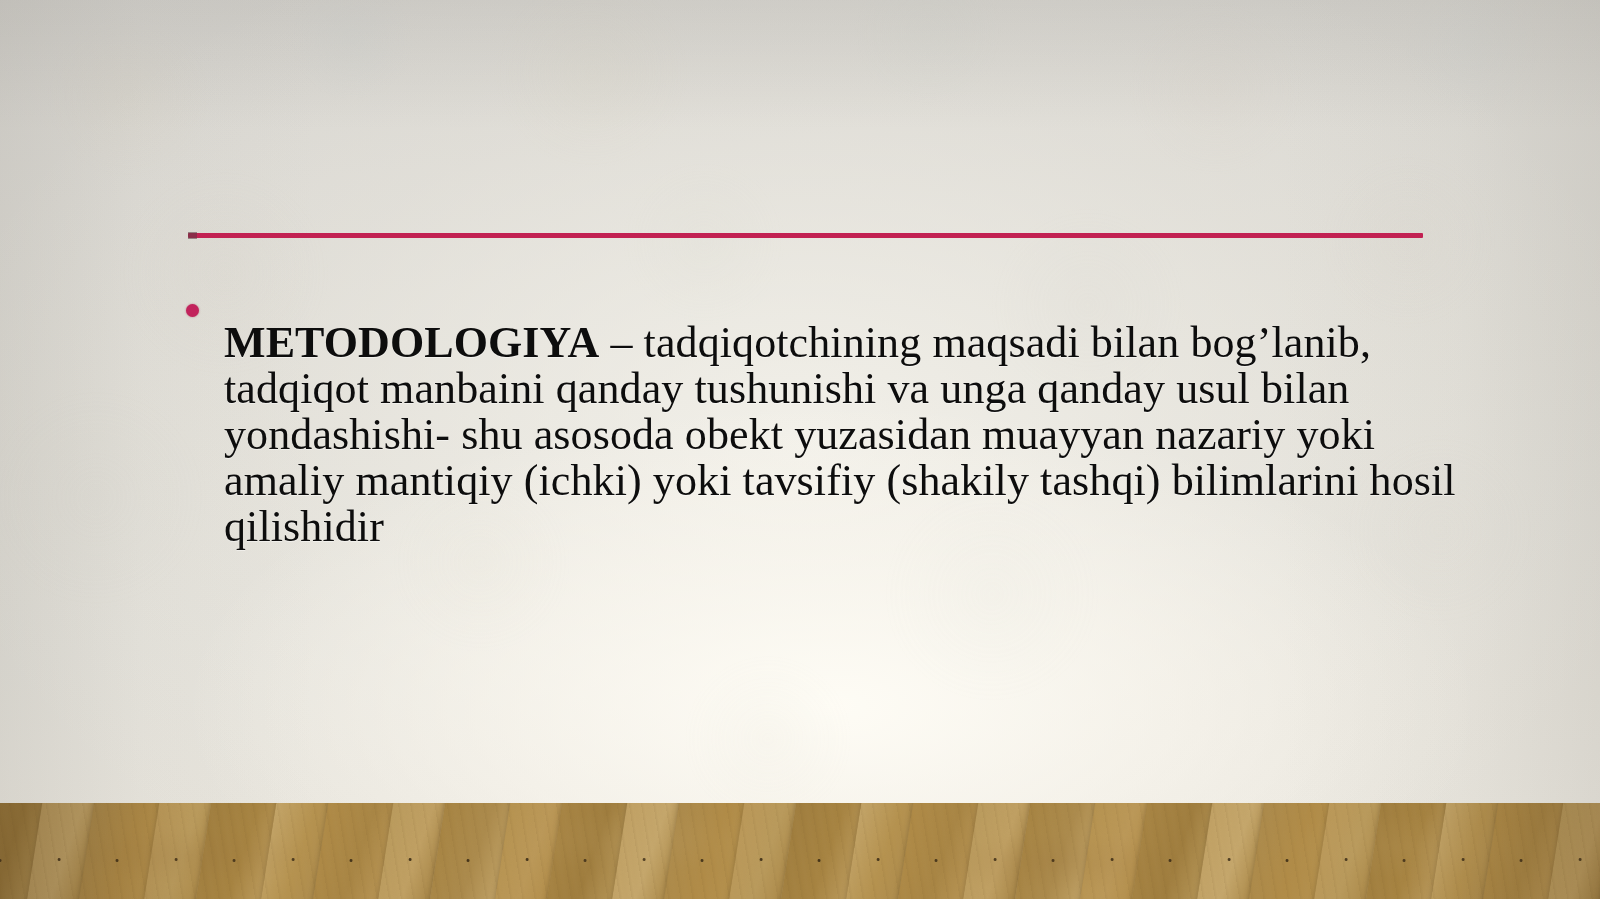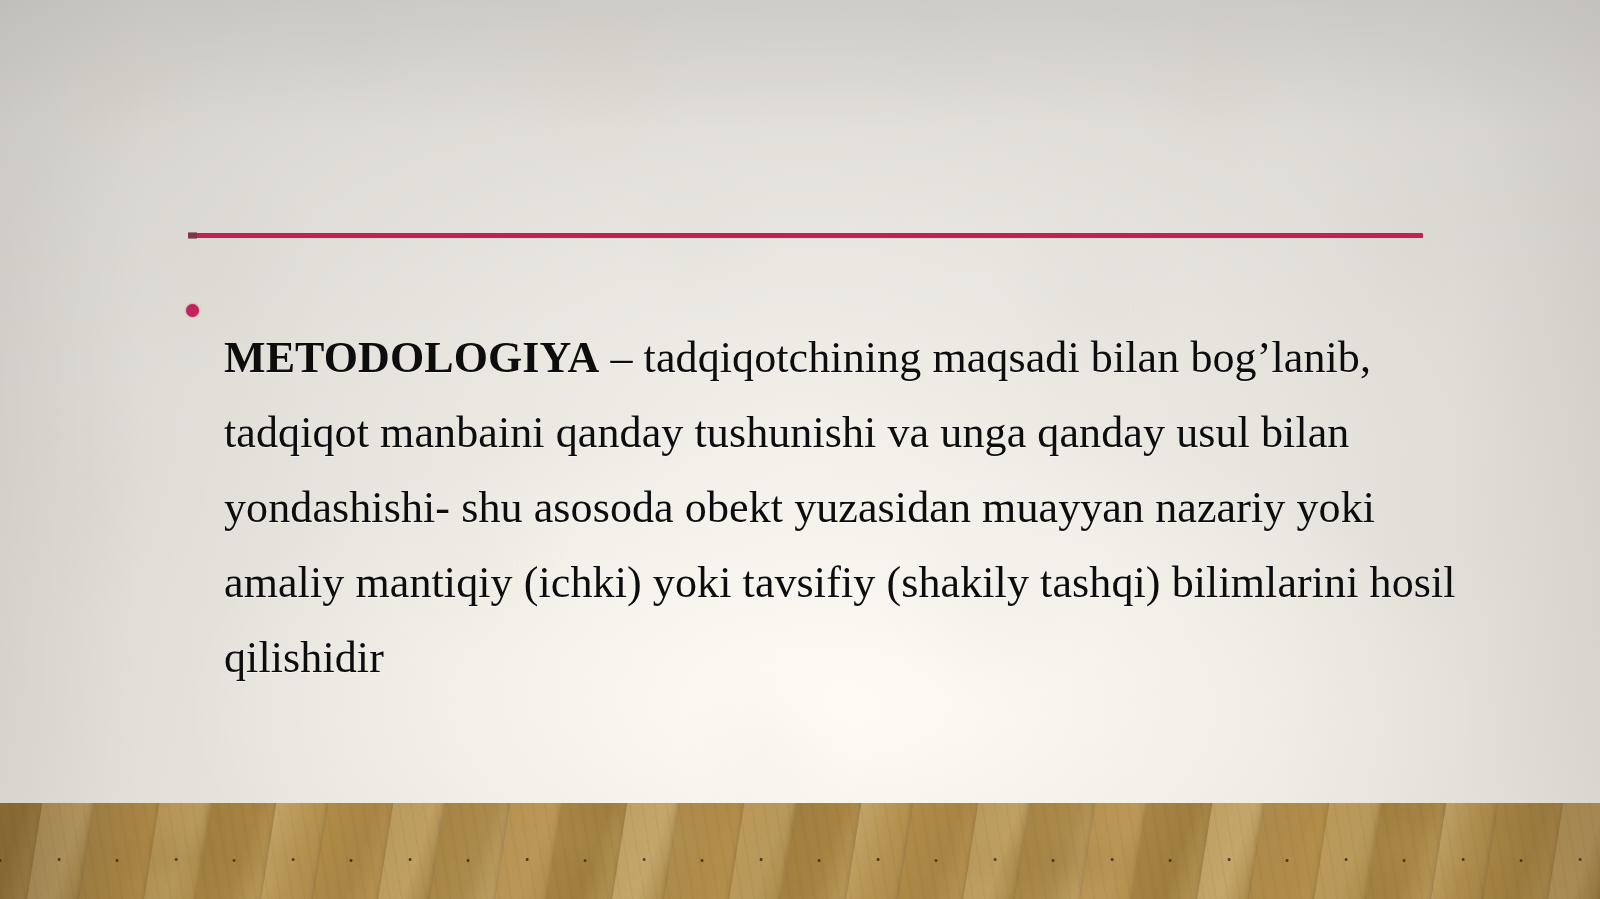--- a/index.html
+++ b/index.html
@@ -153,21 +153,21 @@
     height: 13px;
     border-radius: 50%;
     background: #c2235c;
     margin-top: 28px;
     margin-right: 25px;
     box-shadow: 0 0 2px rgba(150,20,60,0.5);
   }
   .para {
     flex: 1 1 auto;
     font-size: 44px;
-    line-height: 75px;
+    line-height: 46px;
     color: #0d0d0d;
     letter-spacing: 0.1px;
     text-shadow: 0 1px 0 rgba(255,255,255,0.45);
   }
   .para .lead {
     font-weight: bold;
   }
 </style>
 </head>
 <body>

